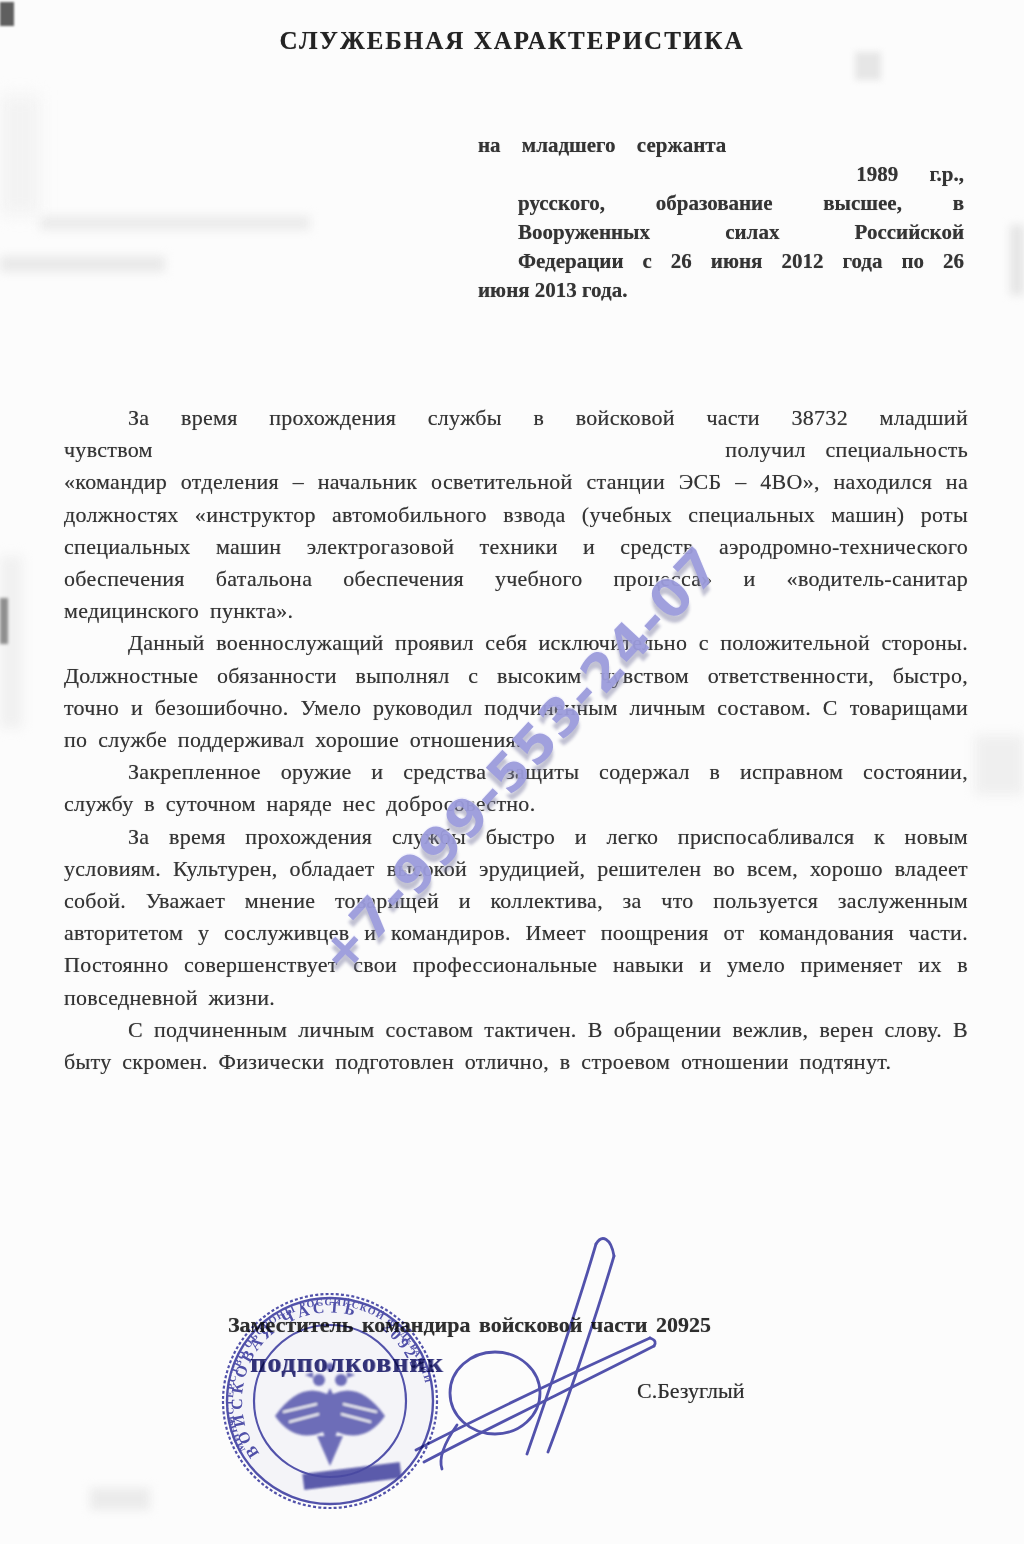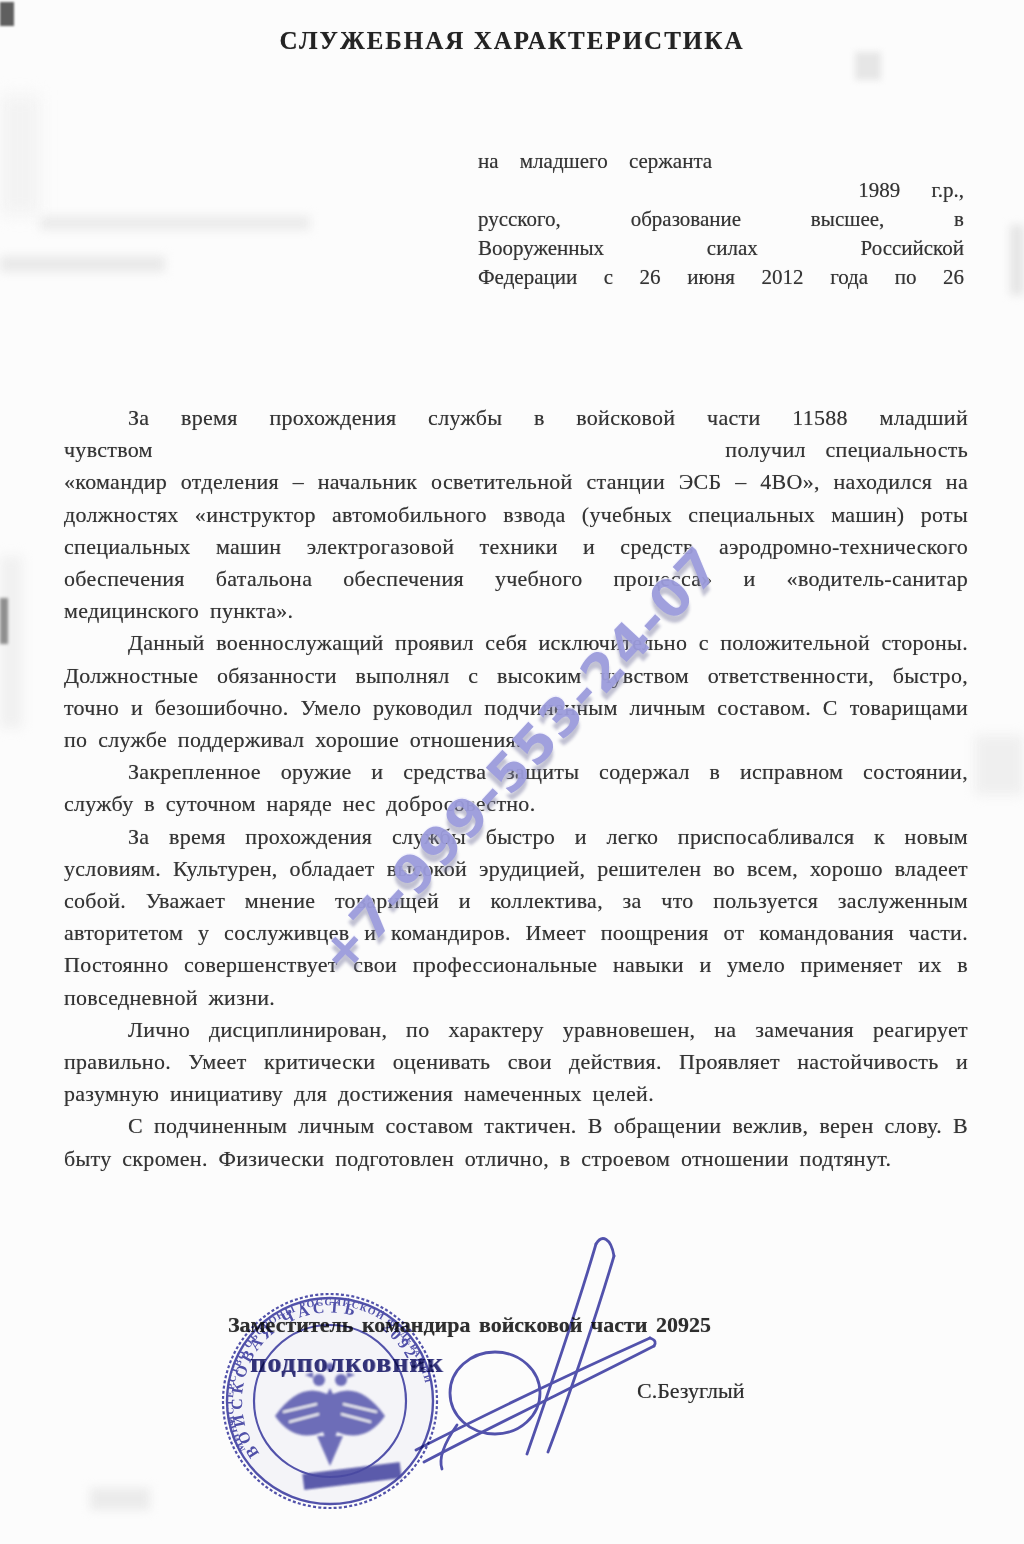--- a/index.html
+++ b/index.html
@@ -12,26 +12,26 @@
   .scantext{ text-shadow:0 0 .7px rgba(60,60,60,.6); }
 
   
   #doc-title{
     position:absolute;top:27px;left:0;width:1024px;text-align:center;
     font-size:25px;font-weight:bold;letter-spacing:2px;color:#232323;
   }
 
   
   #intro{
-    position:absolute;left:478px;top:147px;width:486px;
-    font-size:21px;line-height:29px;
+    position:absolute;left:478px;top:131px;width:486px;
+    font-size:21px;line-height:29px;font-weight:bold;
   }
   #intro .l1{word-spacing:16px;}
   #intro .l2{text-align:right;word-spacing:26px;}
-  #intro .lj{text-align:justify;text-align-last:justify;}
+  #intro .lj{text-align:justify;text-align-last:justify;margin-left:40px;}
   #intro .l6{text-align:left;}
 
   
   #body-text{
     position:absolute;left:64px;top:402px;width:904px;
     font-size:22px;line-height:32.2px;word-spacing:5px;letter-spacing:.3px;
     text-align:justify;
   }
   #body-text p{margin:0;text-indent:64px;}
   #body-text p.noindent{text-indent:0;}
@@ -101,34 +101,34 @@
   <div class="smudge s10"></div>
 
   <div id="doc-title" class="scantext">СЛУЖЕБНАЯ ХАРАКТЕРИСТИКА</div>
 
   <div id="intro" class="scantext">
     <div class="l1">на младшего сержанта</div>
     <div class="l2">1989 г.р.,</div>
     <div class="lj">русского, образование высшее, в</div>
     <div class="lj">Вооруженных силах Российской</div>
     <div class="lj">Федерации с 26 июня 2012 года по 26</div>
+    <div class="l6">июня 2013 года.</div>
   </div>
 
   <div id="body-text" class="scantext">
-    <div class="line-full">За время прохождения службы в войсковой части 11588 младший</div>
+    <div class="line-full">За время прохождения службы в войсковой части 38732 младший</div>
     <div class="line-split">
       <span>чувством</span>
       <span class="redacted-gap"></span>
       <span class="rt">получил специальность</span>
     </div>
     <p class="noindent">«командир отделения – начальник осветительной станции ЭСБ – 4ВО», находился на должностях «инструктор автомобильного взвода (учебных специальных машин) роты специальных машин электрогазовой техники и средств аэродромно-технического обеспечения батальона обеспечения учебного процесса» и «водитель-санитар медицинского пункта».</p>
     <p>Данный военнослужащий проявил себя исключительно с положительной стороны. Должностные обязанности выполнял с высоким чувством ответственности, быстро, точно и безошибочно. Умело руководил подчиненным личным составом. С товарищами по службе поддерживал хорошие отношения.</p>
     <p>Закрепленное оружие и средства защиты содержал в исправном состоянии, службу в суточном наряде нес добросовестно.</p>
     <p>За время прохождения службы быстро и легко приспосабливался к новым условиям. Культурен, обладает высокой эрудицией, решителен во всем, хорошо владеет собой. Уважает мнение товарищей и коллектива, за что пользуется заслуженным авторитетом у сослуживцев и командиров. Имеет поощрения от командования части. Постоянно совершенствует свои профессиональные навыки и умело применяет их в повседневной жизни.</p>
-    <p>Лично дисциплинирован, по характеру уравновешен, на замечания реагирует правильно. Умеет критически оценивать свои действия. Проявляет настойчивость и разумную инициативу для достижения намеченных целей.</p>
     <p>С подчиненным личным составом тактичен. В обращении вежлив, верен слову. В быту скромен. Физически подготовлен отлично, в строевом отношении подтянут.</p>
   </div>
 
   <div id="watermark">+7-999-553-24-07</div>
 
   <div id="sig-position" class="scantext">Заместитель командира войсковой части 20925</div>
   <div id="sig-rank">подполковник</div>
   <div id="sig-name" class="scantext">С.Безуглый</div>
 
   <svg id="stamp-svg" viewBox="0 0 250 250" width="250" height="250">

